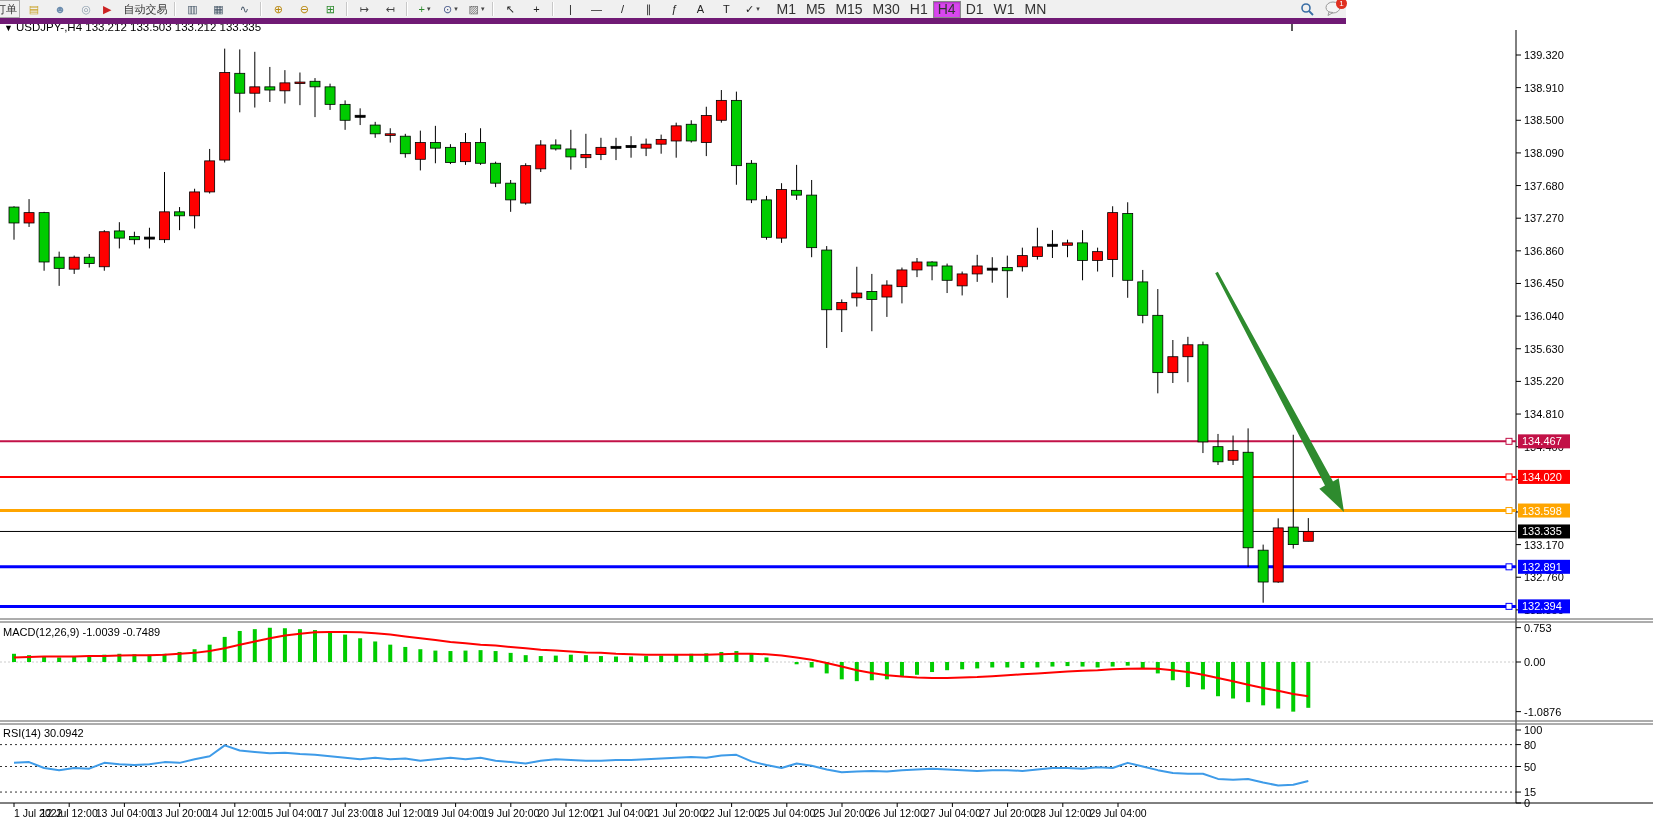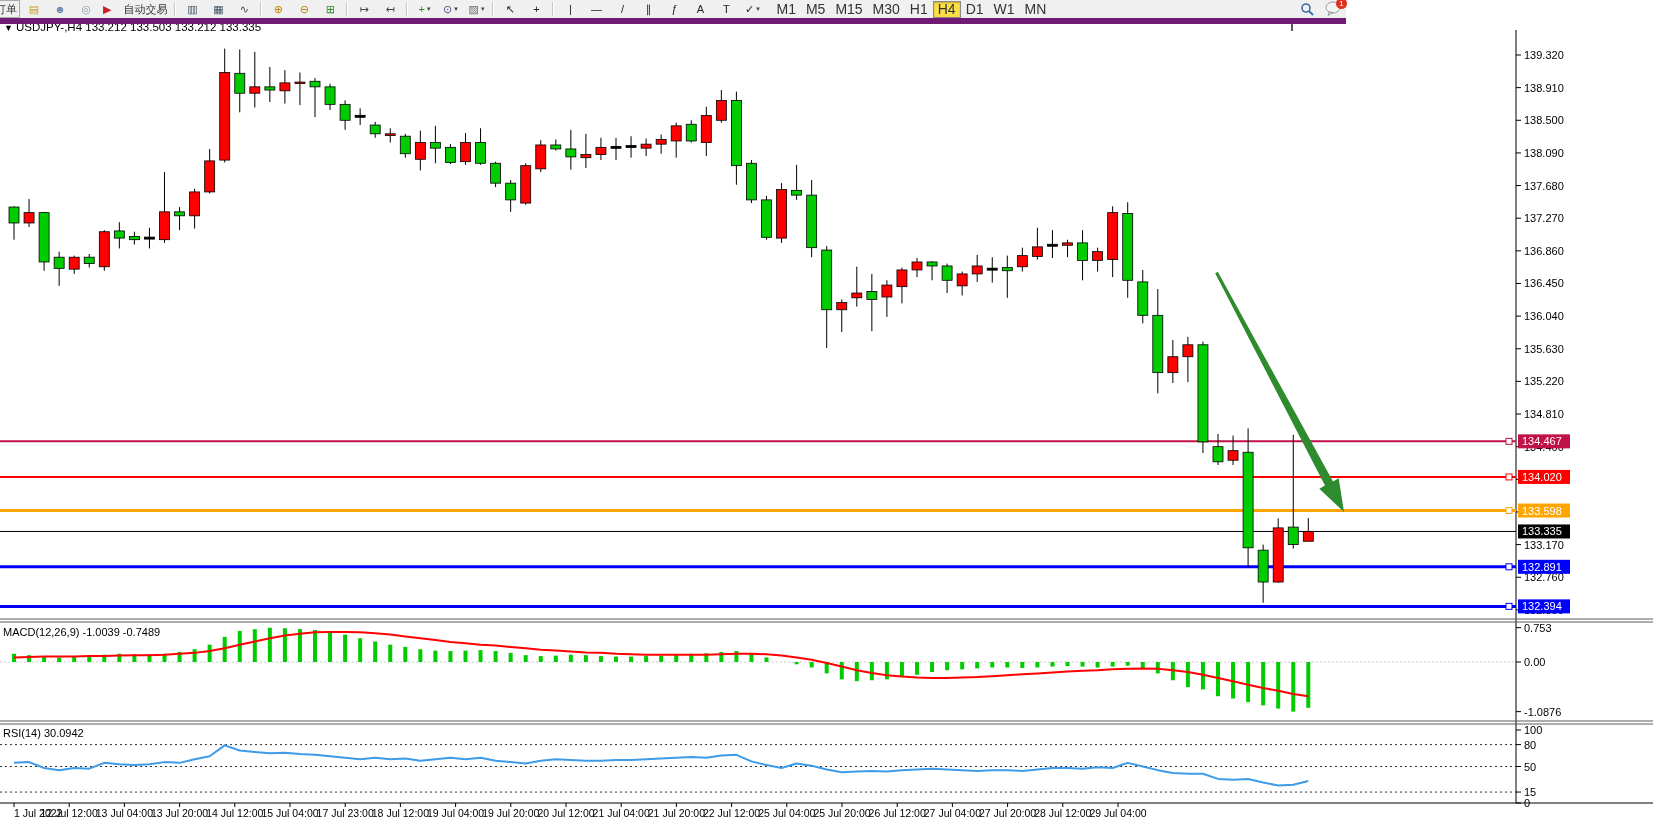--- a/index.html
+++ b/index.html
@@ -6,21 +6,21 @@
     font-family:"Liberation Sans",sans-serif;}
   #toolbar{position:absolute;left:0;top:0;width:1346px;height:18px;background:#f0f0f0;
     border-bottom:6px solid #701a75;display:flex;align-items:center;z-index:5;font-size:11px;}
   .tb-btn{height:16px;min-width:18px;display:inline-flex;align-items:center;justify-content:center;
     padding:0 2px;margin:0 1px;border:1px solid transparent;color:#333;cursor:default;line-height:14px;}
   .tb-btn .glyph{font-size:11px;}
   .tb-btn .caret{font-size:7px;color:#444;margin-left:2px;}
   .tb-sep{width:1px;height:14px;background:#c8c8c8;border-right:1px solid #fff;margin:0 3px;}
   .tf-btn{height:15px;padding:0 4px;margin:0;border:1px solid transparent;font-size:14px;color:#333;
     display:inline-flex;align-items:center;}
-  .tf-btn.active{border:1px solid #8a8a8a;background:#fde047;box-shadow:inset 0 1px 2px rgba(0,0,0,.25);}
+  .tf-btn.active{border:1px solid #8a8a8a;background:#d946ef;box-shadow:inset 0 1px 2px rgba(0,0,0,.25);}
   #tb-right{margin-left:auto;display:flex;align-items:center;margin-right:4px;}
   #chat-icon{position:relative;margin-left:10px;}
   #chat-badge{position:absolute;top:-3px;right:-5px;background:#e03020;color:#fff;font-size:8px;
     width:11px;height:11px;border-radius:6px;display:flex;align-items:center;justify-content:center;}
   #chart-svg{position:absolute;left:0;top:0;}
   text{font-family:"Liberation Sans",sans-serif;}
 </style>
 </head>
 <body>
 

